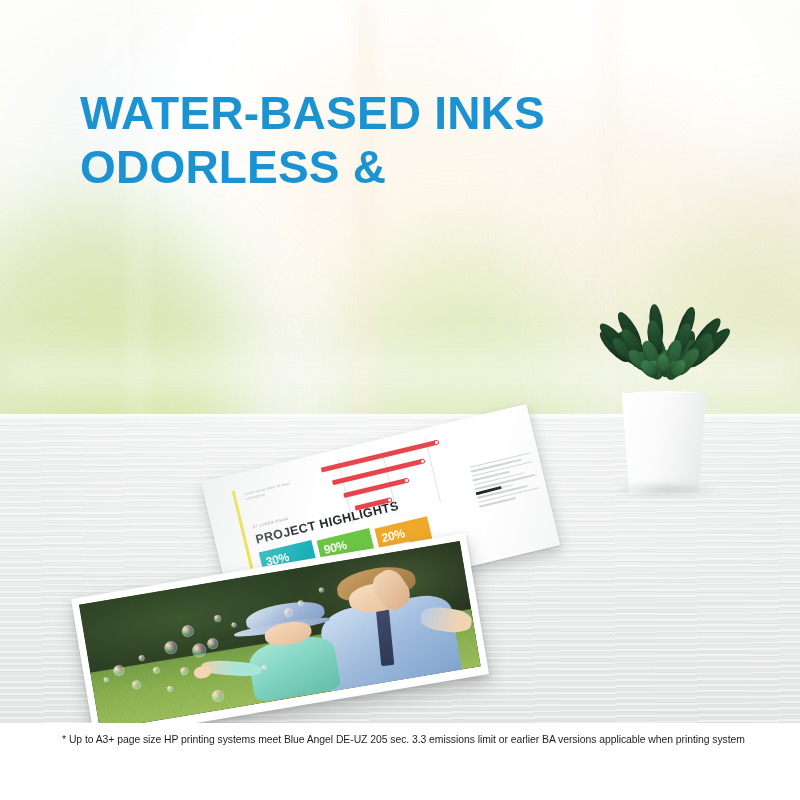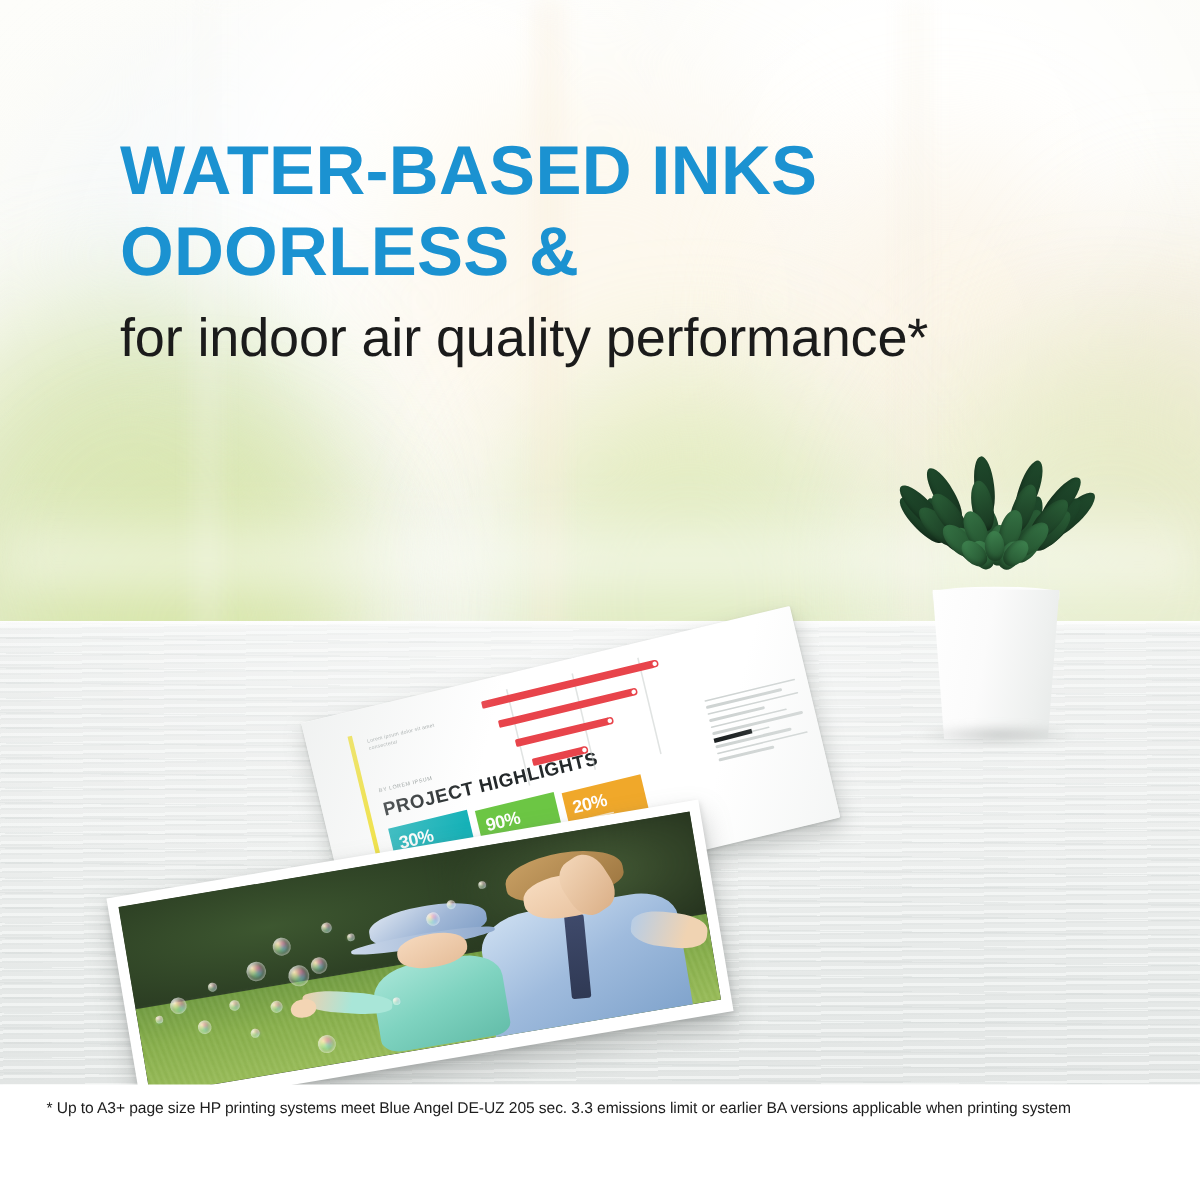--- a/index.html
+++ b/index.html
@@ -190,21 +190,21 @@
   .pot-soil{position:absolute;left:24px;top:87px;width:80px;height:10px;border-radius:50%;
     background:#2b2f2b;}
   .pot-shadow{position:absolute;left:10px;top:178px;width:110px;height:14px;border-radius:50%;
     background:radial-gradient(ellipse,rgba(120,126,124,.38),rgba(120,126,124,0) 70%);filter:blur(3px);}
   .leaf{position:absolute;border-radius:50% 50% 46% 46%;transform-origin:50% 100%;}
 
   
   .footer{position:absolute;left:0;top:723px;width:800px;height:77px;background:#fff;}
   .fn{position:absolute;left:31px;top:9px;width:745px;
     font-size:10.4px;line-height:15.4px;color:#1d1d1d;font-weight:400;letter-spacing:-.05px;}
-  .fn div{white-space:nowrap;}
+  .fn div{white-space:nowrap;text-align:center;}
 </style>
 </head>
 <body>
 
 <div id="stage">
 
   <div class="bg-wrap">
     <div class="bg-base"></div>
     <div class="blob b-cool"></div>
     <div class="blob b-white-1"></div>
@@ -225,21 +225,20 @@
   <div class="desk">
     <div class="desk-grain"></div>
     <div class="desk-grain2"></div>
   </div>
   <div class="desk-edge"></div>
   <div class="desk-vig"></div>
 
   <div class="copy">
     <div class="h-line">WATER-BASED INKS</div>
     <div class="h-line">ODORLESS &amp;</div>
-    <div class="sub-line">for indoor air quality performance*</div>
   </div>
 
   <div class="plant">
     <div id="leaves">
         <div class="leaf" style="left: 94.3px; top: 12px; width: 13px; height: 40px; background: linear-gradient(165deg, rgb(31, 74, 44), rgb(23, 52, 31)); transform: rotate(46deg); z-index: 10; box-shadow: rgba(0, 0, 0, 0.28) 1px -2px 3px inset;"></div>
         <div class="leaf" style="left: 88.4581px; top: 19.3527px; width: 13px; height: 40px; background: linear-gradient(165deg, rgb(31, 74, 44), rgb(23, 52, 31)); transform: rotate(38.6977deg); z-index: 10; box-shadow: rgba(0, 0, 0, 0.28) 1px -2px 3px inset;"></div>
         <div class="leaf" style="left: 72.7873px; top: 24.371px; width: 13px; height: 40px; background: linear-gradient(165deg, rgb(31, 74, 44), rgb(23, 52, 31)); transform: rotate(19.1091deg); z-index: 10; box-shadow: rgba(0, 0, 0, 0.28) 1px -2px 3px inset;"></div>
         <div class="leaf" style="left: 52.2628px; top: 25.4616px; width: 13px; height: 40px; background: linear-gradient(165deg, rgb(31, 74, 44), rgb(23, 52, 31)); transform: rotate(-6.54648deg); z-index: 10; box-shadow: rgba(0, 0, 0, 0.28) 1px -2px 3px inset;"></div>
         <div class="leaf" style="left: 33.4011px; top: 22.2782px; width: 13px; height: 40px; background: linear-gradient(165deg, rgb(31, 74, 44), rgb(23, 52, 31)); transform: rotate(-30.1236deg); z-index: 10; box-shadow: rgba(0, 0, 0, 0.28) 1px -2px 3px inset;"></div>
         <div class="leaf" style="left: 22.1907px; top: 15.8316px; width: 13px; height: 40px; background: linear-gradient(165deg, rgb(31, 74, 44), rgb(23, 52, 31)); transform: rotate(-44.1367deg); z-index: 10; box-shadow: rgba(0, 0, 0, 0.28) 1px -2px 3px inset;"></div>

